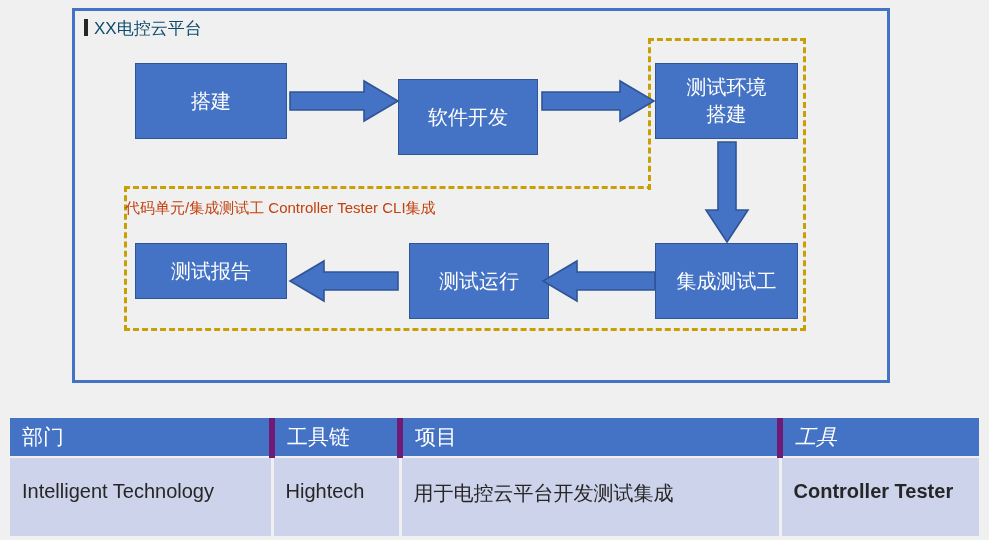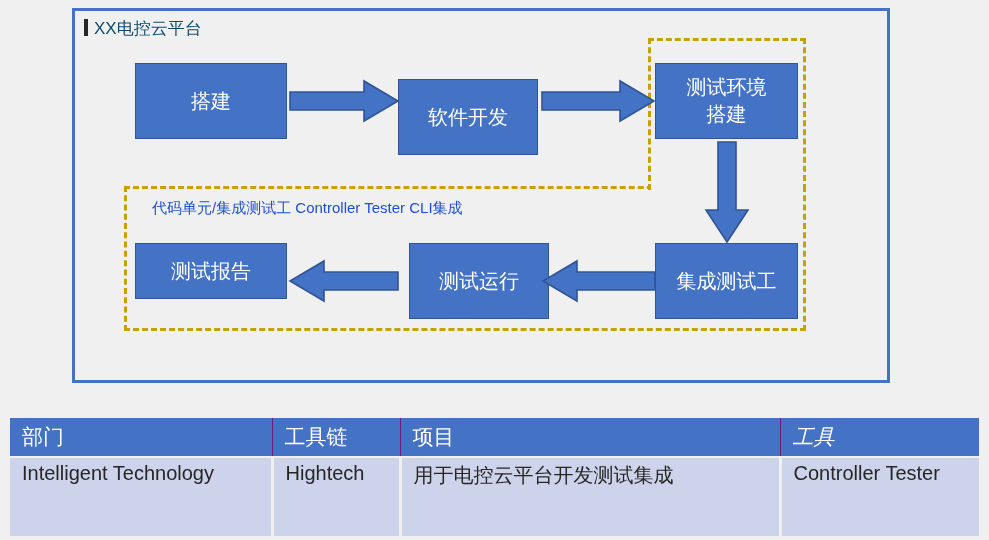--- a/index.html
+++ b/index.html
@@ -59,25 +59,25 @@
     height: 152px;
   }
   #dashed-bottom {
     left: 124px;
     top: 186px;
     width: 682px;
     height: 145px;
   }
   #dashed-label {
     position: absolute;
-    left: 152px;
+    left: 125px;
     top: 198px;
     font-size: 15px;
     line-height: 20px;
-    color: #1d4ed8;
+    color: #c2410c;
     white-space: nowrap;
   }
   
   .dash-mask {
     position: absolute;
     background: #f0f0f0;
   }
   #mask-a { left: 651px; top: 184px; width: 152px; height: 6px; }
 
   
@@ -122,35 +122,35 @@
   }
   #info-table th {
     background: #4472c4;
     color: #ffffff;
     font-size: 21px;
     font-weight: normal;
     text-align: left;
     padding: 5px 0 5px 12px;
     height: 38px;
     box-sizing: border-box;
-    border-right: 1px solid #701a75;
+    border-right: 6px solid #701a75;
   }
   #info-table th:last-child { border-right: none; font-style: italic; }
   #info-table td {
     background: #ccd3ea;
     color: #262626;
     font-size: 20px;
     text-align: left;
     vertical-align: top;
-    padding: 4px 0 0 12px;
+    padding: 22px 0 0 12px;
     height: 79px;
     box-sizing: border-box;
     border-right: 3px solid #f0f0f0;
   }
-  #info-table td:last-child { border-right: none; }
+  #info-table td:last-child { border-right: none; font-weight: bold; }
   #info-table tr.header-row th { border-bottom: 2px solid #f0f0f0; }
 
   .col-dept  { width: 262px; }
   .col-chain { width: 128px; }
   .col-proj  { width: 380px; }
   .col-tool  { width: 199px; }
 </style>
 </head>
 <body>
 

